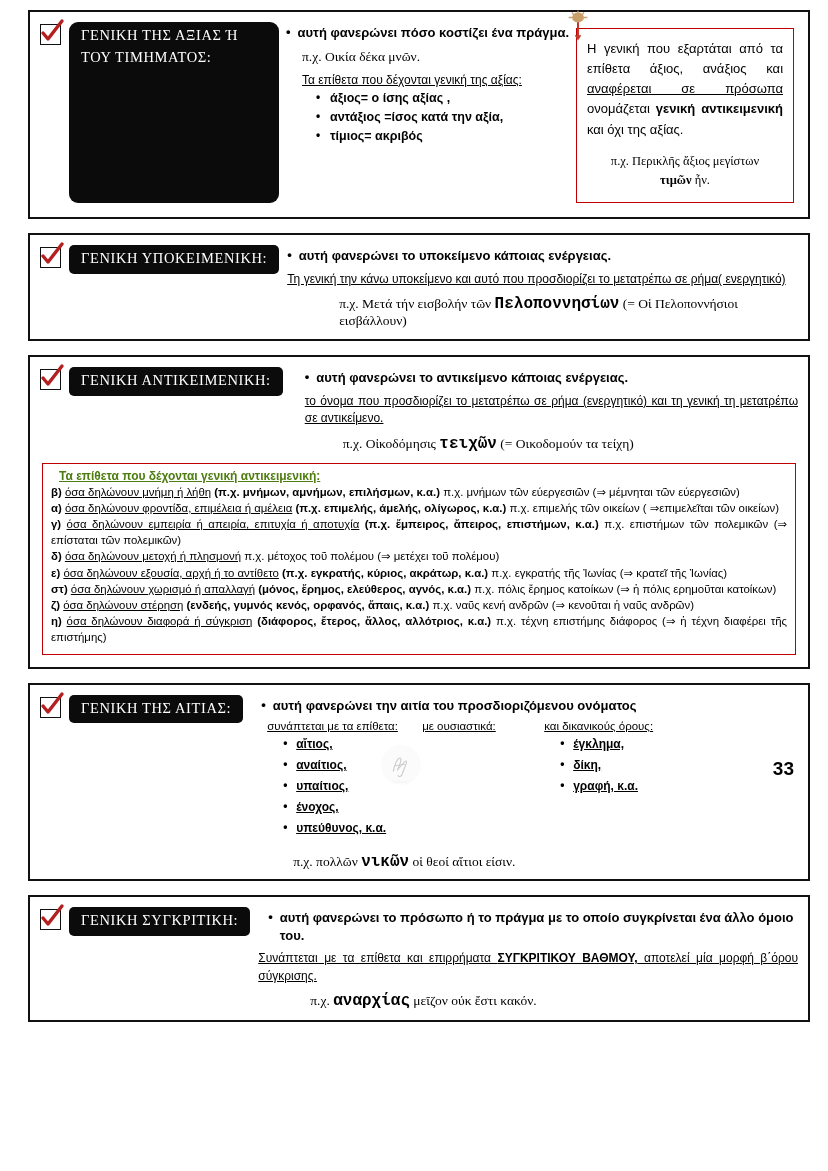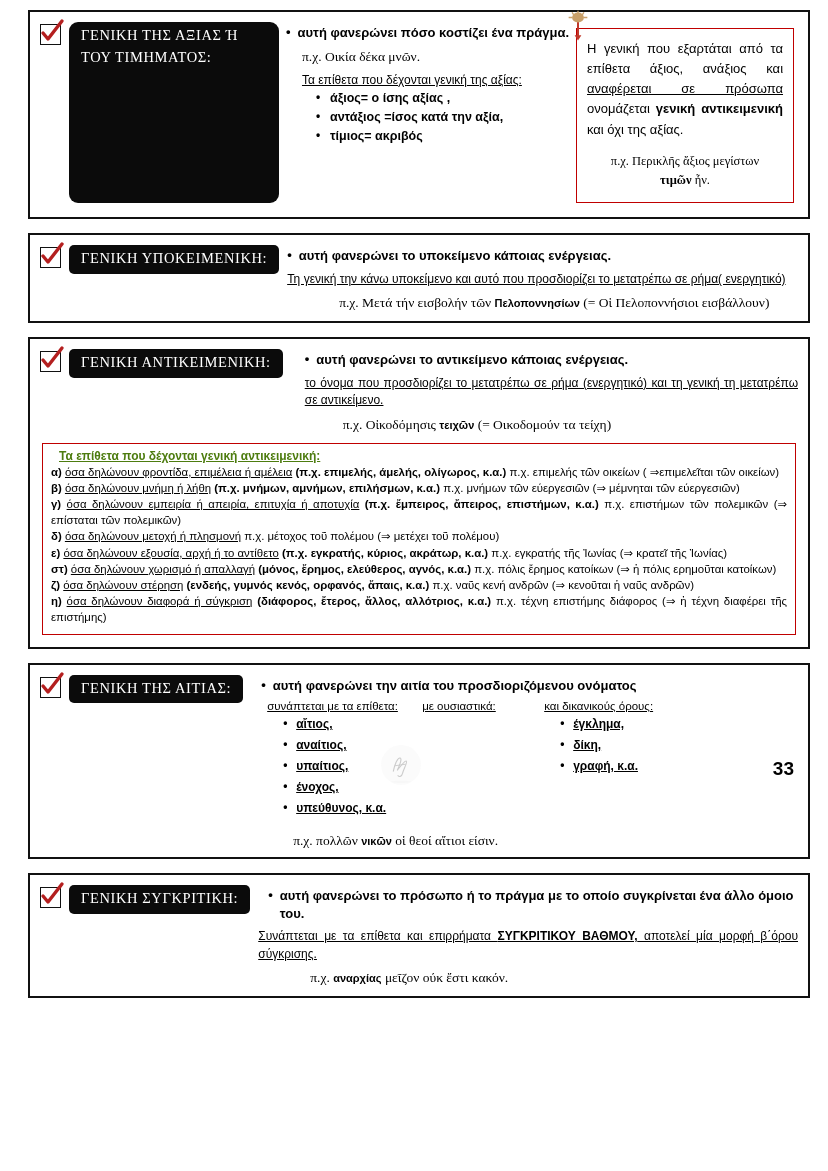--- a/index.html
+++ b/index.html
@@ -86,21 +86,21 @@
     margin: 2px 0 0 0;
   }
   .def-bullet .dot { font-size: 13px; line-height: 1.2; }
 
   .eg {
     font-family: "Liberation Serif", serif;
     font-size: 13.5px;
     margin: 7px 0 0 0;
   }
   .eg.indent { margin-left: 52px; }
-  .eg b { font-family: Liberation Sans, sans-serif; font-size: 11px; }
+  .eg b { font-family: Liberation Mono, monospace; font-size: 16px; }
 
   .note-ul {
     text-decoration: underline;
     font-size: 12px;
     line-height: 1.45;
     margin: 6px 0 0 0;
     text-align: justify;
   }
   .note-ul b { font-family: "Liberation Sans", sans-serif; }
 
@@ -331,23 +331,23 @@
           <span>αυτή φανερώνει το αντικείμενο κάποιας ενέργειας.</span>
         </div>
         <div class="note-ul" style="margin-left:14px;">το όνομα που προσδιορίζει το μετατρέπω σε ρήμα (ενεργητικό) και τη γενική τη μετατρέπω σε αντικείμενο.</div>
         <div class="eg indent"><span>π.χ. Οἰκοδόμησις </span><b>τειχῶν</b><span> (= Οικοδομούν τα τείχη)</span></div>
       </div>
     </div>
 
     <div class="redlist">
       <div class="title">Τα επίθετα που δέχονται γενική αντικειμενική:</div>
 
+      <p class="row"><span class="lbl">β)</span> <span class="u">όσα δηλώνουν μνήμη ή λήθη</span> <span class="bd">(π.χ. μνήμων, αμνήμων, επιλήσμων, κ.α.)</span> <span>π.χ. μνήμων τῶν εύεργεσιῶν (⇒ μέμνηται τῶν εύεργεσιῶν)</span></p>
+
       <p class="row"><span class="lbl">α)</span> <span class="u">όσα δηλώνουν φροντίδα, επιμέλεια ή αμέλεια</span> <span class="bd">(π.χ. επιμελής, άμελής, ολίγωρος, κ.α.)</span> <span>π.χ. επιμελής τῶν οικείων ( ⇒επιμελεῖται τῶν οικείων)</span></p>
-
-      <p class="row"><span class="lbl">β)</span> <span class="u">όσα δηλώνουν μνήμη ή λήθη</span> <span class="bd">(π.χ. μνήμων, αμνήμων, επιλήσμων, κ.α.)</span> <span>π.χ. μνήμων τῶν εύεργεσιῶν (⇒ μέμνηται τῶν εύεργεσιῶν)</span></p>
 
       <p class="row"><span class="lbl">γ)</span> <span class="u">όσα δηλώνουν εμπειρία ή απειρία, επιτυχία ή αποτυχία</span> <span class="bd">(π.χ. ἔμπειρος, ἄπειρος, επιστήμων, κ.α.)</span> <span>π.χ. επιστήμων τῶν πολεμικῶν (⇒ επίσταται τῶν πολεμικῶν)</span></p>
 
       <p class="row"><span class="lbl">δ)</span> <span class="u">όσα δηλώνουν μετοχή ή πλησμονή</span> <span>π.χ. μέτοχος τοῦ πολέμου (⇒ μετέχει τοῦ πολέμου)</span></p>
 
       <p class="row"><span class="lbl">ε)</span> <span class="u">όσα δηλώνουν εξουσία, αρχή ή το αντίθετο</span> <span class="bd">(π.χ. εγκρατής, κύριος, ακράτωρ, κ.α.)</span> <span>π.χ. εγκρατής τῆς Ἰωνίας (⇒ κρατεῖ τῆς Ἰωνίας)</span></p>
 
       <p class="row"><span class="lbl">στ)</span> <span class="u">όσα δηλώνουν χωρισμό ή απαλλαγή</span> <span class="bd">(μόνος, ἔρημος, ελεύθερος, αγνός, κ.α.)</span> <span>π.χ. πόλις ἔρημος κατοίκων (⇒ ἡ πόλις ερημοῦται κατοίκων)</span></p>
 
       <p class="row"><span class="lbl">ζ)</span> <span class="u">όσα δηλώνουν στέρηση</span> <span class="bd">(ενδεής, γυμνός κενός, ορφανός, ἄπαις, κ.α.)</span> <span>π.χ. ναῦς κενή ανδρῶν (⇒ κενοῦται ἡ ναῦς ανδρῶν)</span></p>

